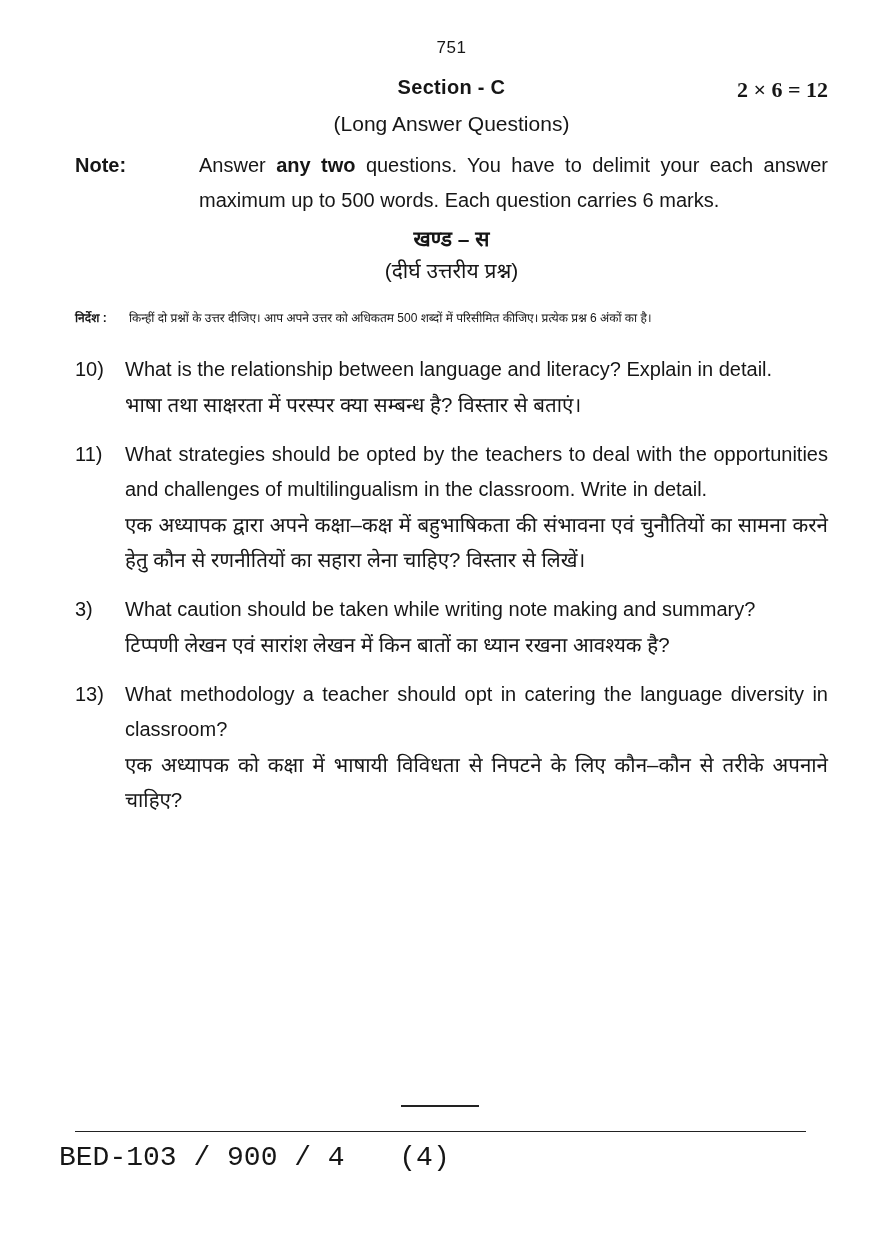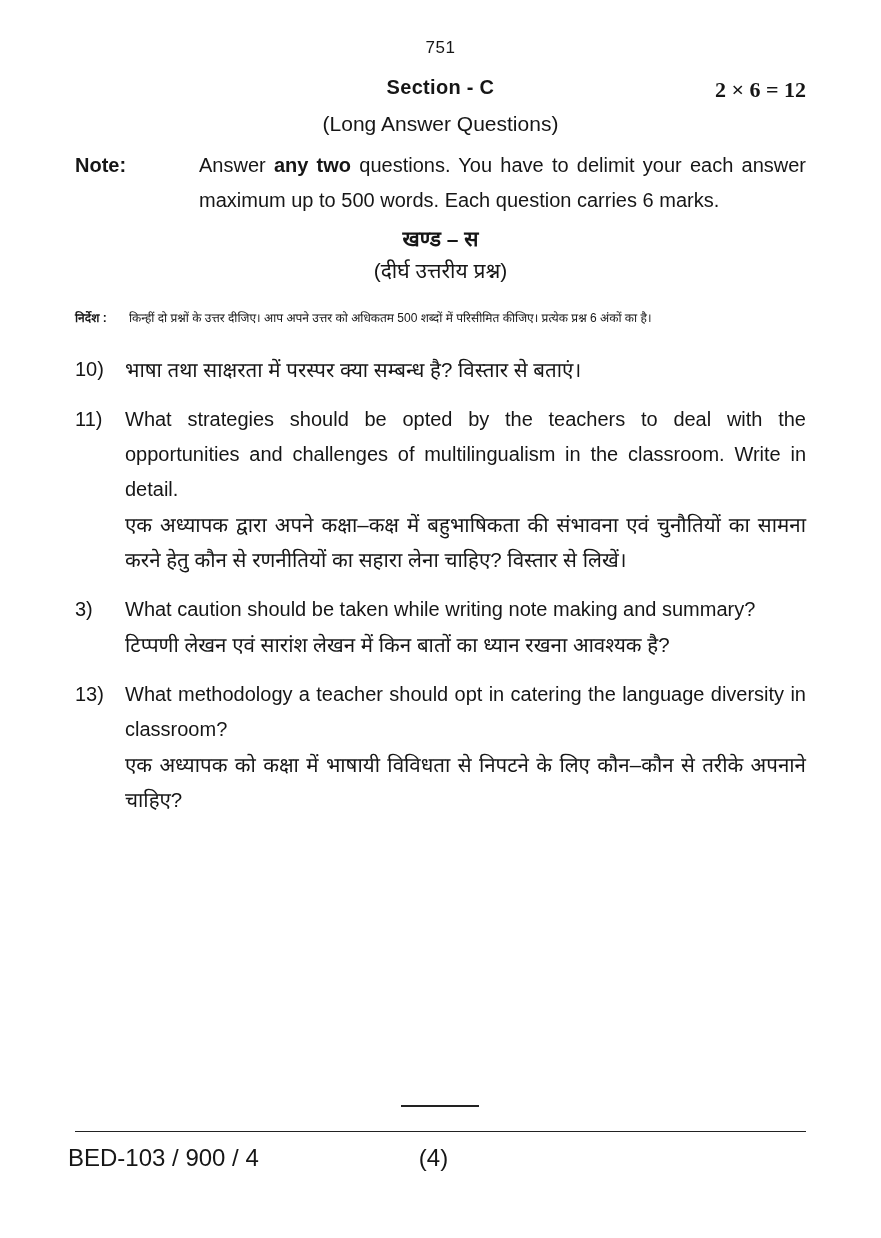--- a/index.html
+++ b/index.html
@@ -9,21 +9,21 @@
   }
   .page {
     position: relative;
     width: 881px;
     height: 1238px;
     margin: 0 auto;
     background: #ffffff;
     color: #161616;
     font-family: "Liberation Sans", sans-serif;
     box-sizing: border-box;
-    padding: 38px 75px 0 75px;
+    padding: 38px 53px 0 75px;
     overflow: hidden;
   }
   .page-number {
     text-align: center;
     font-size: 17px;
     letter-spacing: 0.5px;
     margin-bottom: 18px;
   }
   .section-heading-row {
     position: relative;
@@ -128,25 +128,26 @@
   .rule-full {
     position: absolute;
     top: 1131px;
     left: 75px;
     width: 731px;
     border-top: 1.5px solid #222222;
   }
   .footer-row {
     position: absolute;
     top: 1142px;
-    left: 68px;
+    left: 59px;
     width: 731px;
     height: 32px;
-    font-size: 24px;
+    font-size: 28px;
     line-height: 32px;
+    font-family: Liberation Mono, monospace;
   }
   .footer-code {
     position: absolute;
     left: 0;
     top: 0;
   }
   .footer-page {
     position: absolute;
     left: 0;
     right: 0;
@@ -179,20 +180,21 @@
   <div class="nirdesh-row">
     <span class="nirdesh-label">निर्देश :</span>
     <span class="nirdesh-text">किन्हीं दो प्रश्नों के उत्तर दीजिए। आप अपने उत्तर को अधिकतम 500 शब्दों में परिसीमित कीजिए। प्रत्येक प्रश्न 6 अंकों का है।</span>
   </div>
 
   <div class="questions">
 
     <div class="question">
       <span class="q-number">10)</span>
       <div class="q-body">
+        <p class="q-english">What is the relationship between language and literacy? Explain in detail.</p>
         <p class="q-hindi">भाषा तथा साक्षरता में परस्पर क्या सम्बन्ध है? विस्तार से बताएं।</p>
       </div>
     </div>
 
     <div class="question">
       <span class="q-number">11)</span>
       <div class="q-body">
         <p class="q-english">What strategies should be opted by the teachers to deal with the opportunities and challenges of multilingualism in the classroom. Write in detail.</p>
         <p class="q-hindi">एक अध्यापक द्वारा अपने कक्षा–कक्ष में बहुभाषिकता की संभावना एवं चुनौतियों का सामना करने हेतु कौन से रणनीतियों का सहारा लेना चाहिए? विस्तार से लिखें।</p>
       </div>

